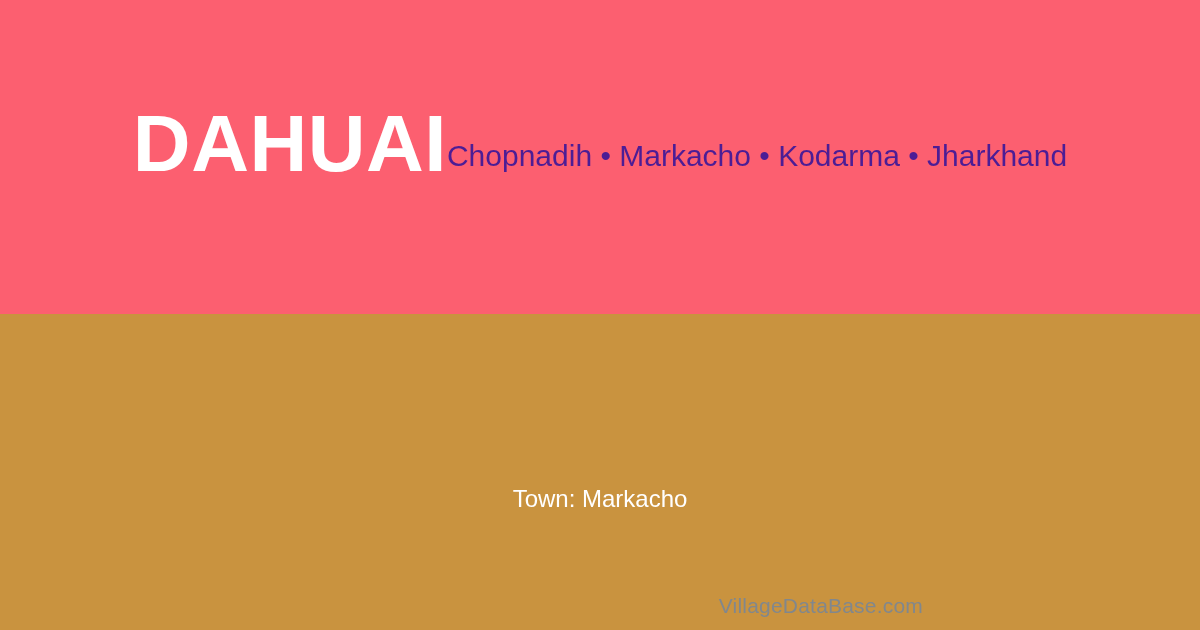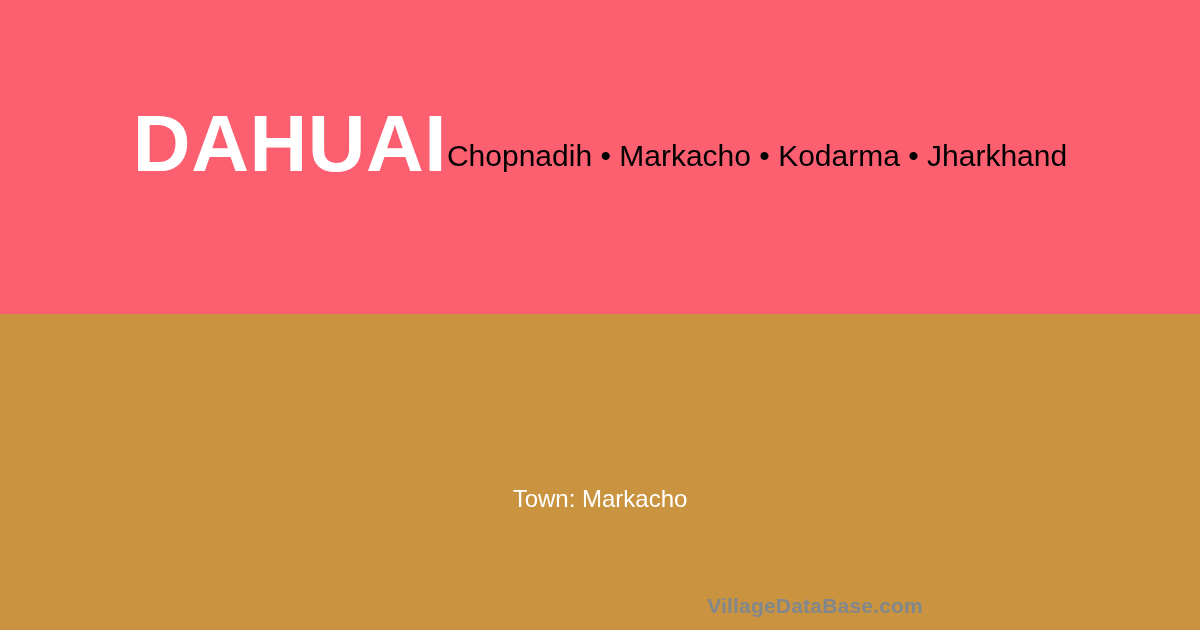--- a/index.html
+++ b/index.html
@@ -49,21 +49,21 @@
     white-space: nowrap;
   }
 
   .village-breadcrumb {
     margin: 0;
     margin-top: 22px;
     font-family: "Liberation Sans", sans-serif;
     font-size: 30px;
     font-weight: 400;
     line-height: 1.1;
-    color: #000000;
+    color: #4c1d95;
     text-align: center;
     white-space: nowrap;
   }
 
   
   .body-area {
     position: absolute;
     left: 0;
     top: 314px;
     width: 951px;
@@ -84,21 +84,21 @@
     color: #ffffff;
     white-space: nowrap;
   }
 
   .watermark {
     position: absolute;
     right: 28px;
     bottom: 14px;
     font-family: "Liberation Sans", sans-serif;
     font-size: 21px;
-    font-weight: 700;
+    font-weight: 400;
     letter-spacing: 0.2px;
     line-height: 1;
     color: #7b8794;
     opacity: 0.92;
     white-space: nowrap;
     margin-top: 7px;
   }
 </style>
 </head>
 <body>

